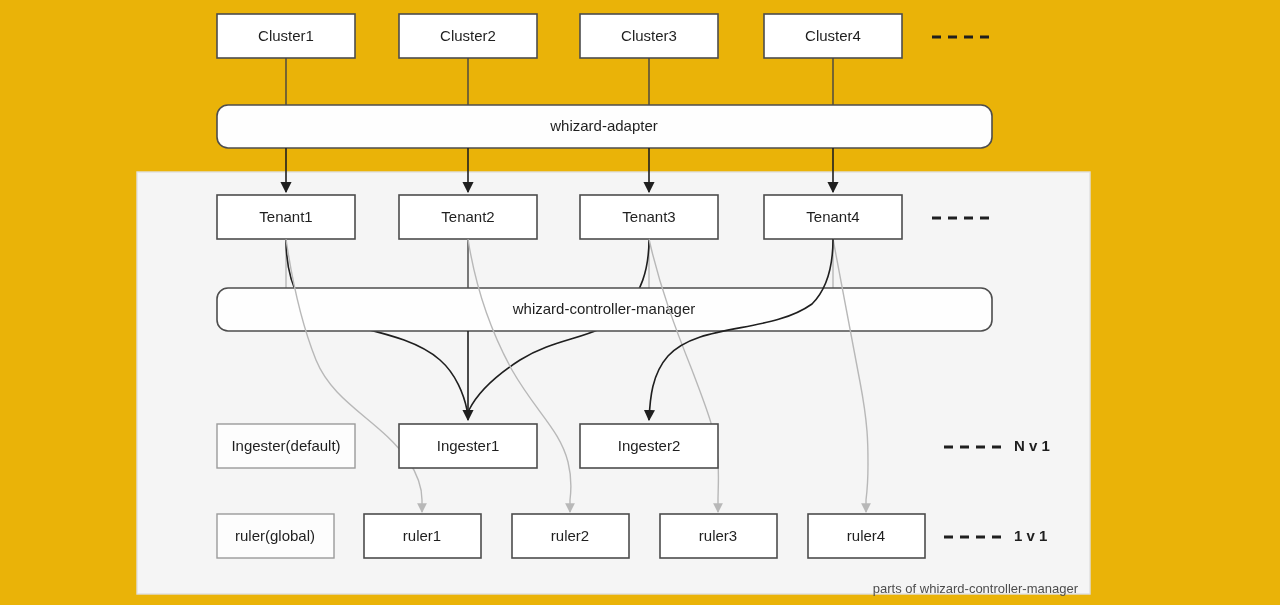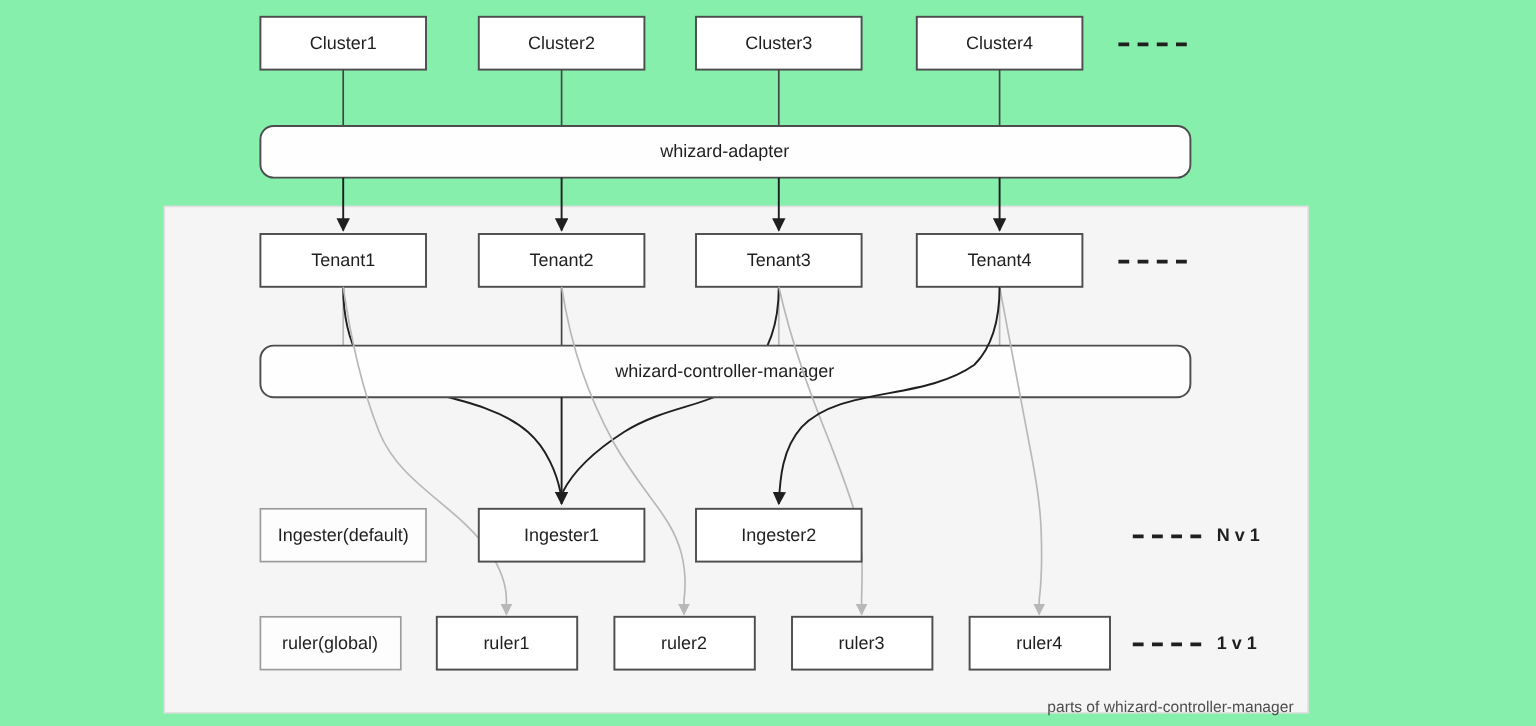--- a/index.html
+++ b/index.html
@@ -1,21 +1,21 @@
 <!DOCTYPE html>
 <html><head>
 <meta charset="utf-8">
 <style>
   html,body{margin:0;padding:0;background:#ffffff;}
   body{
     width:1280px;height:605px;
     font-family:"Liberation Sans", sans-serif;
     overflow:hidden;
   }
-  #diagram-root{position:relative;width:1280px;height:605px;background:#86efac;}
+  #diagram-root{position:relative;width:1280px;height:605px;background:#eab308;}
   svg#diagram{position:absolute;top:0;left:0;width:1280px;height:605px;}
   .node-label{
     font-family:"Liberation Sans", sans-serif;
     font-size:15px;
     fill:#1f1f1f;
     text-anchor:middle;
     dominant-baseline:middle;
   }
   .bar-label{
     font-family:"Liberation Sans", sans-serif;

